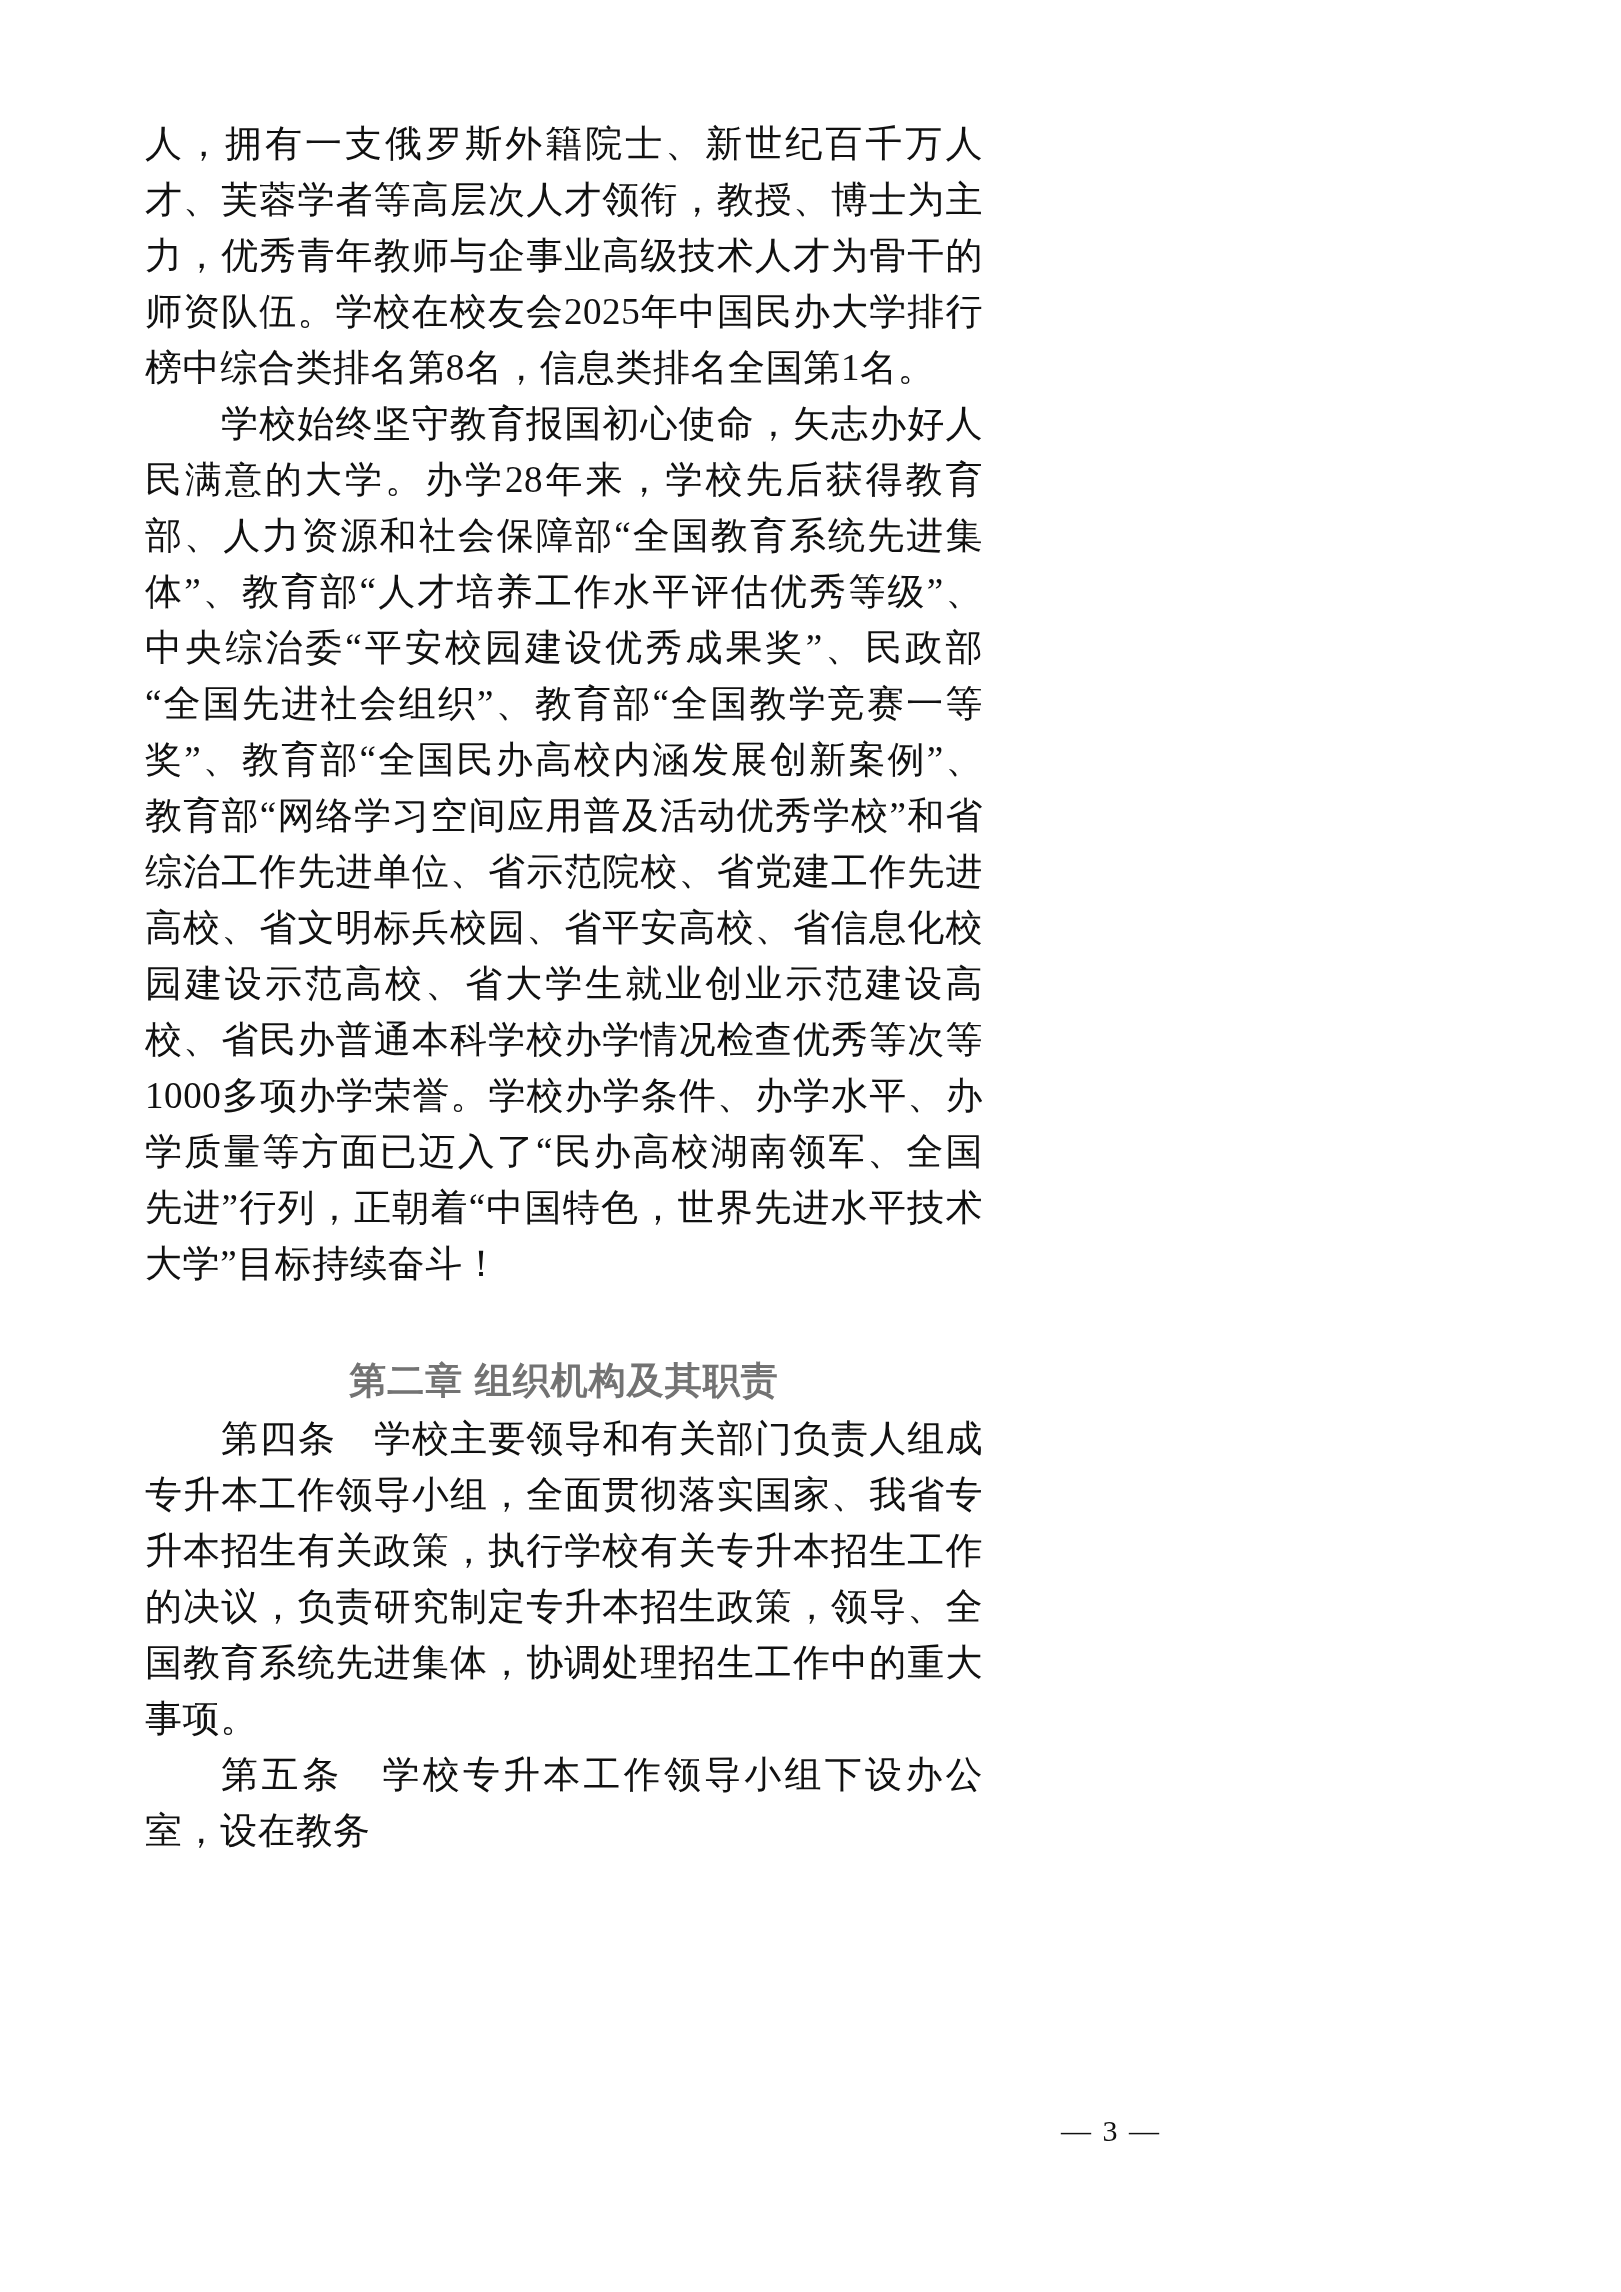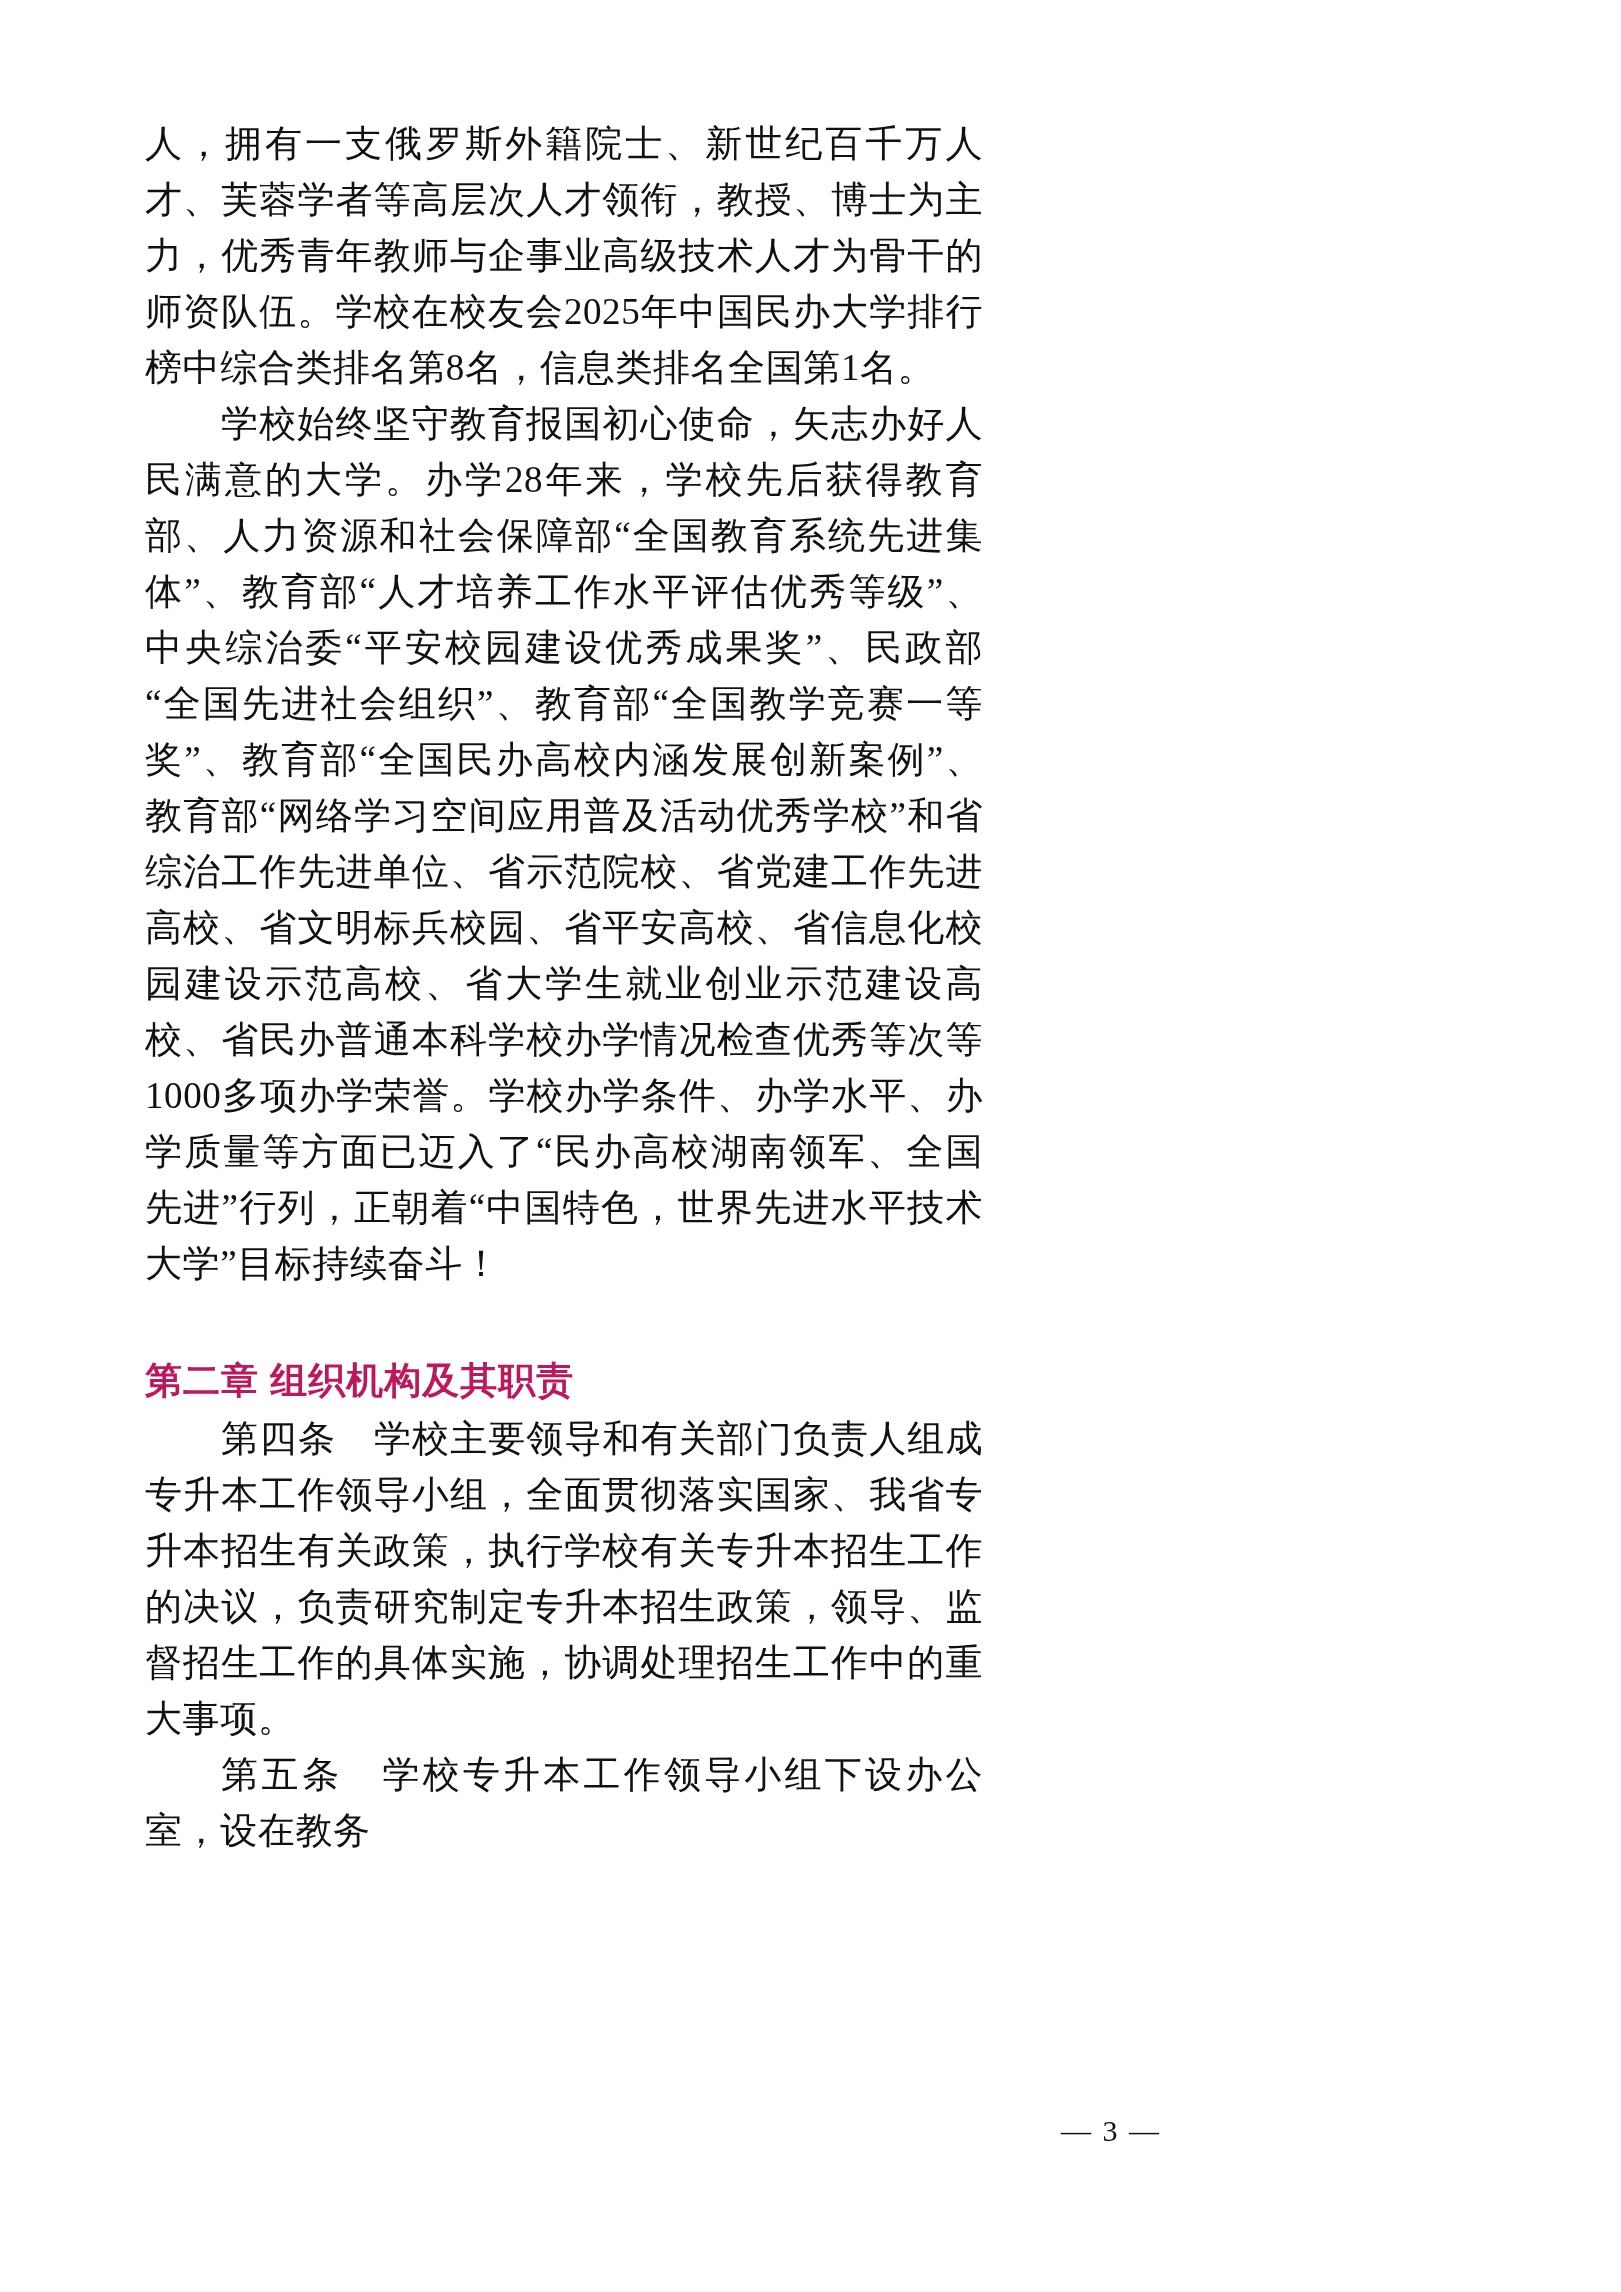--- a/index.html
+++ b/index.html
@@ -45,24 +45,24 @@
   }
   .indent2 {
     text-indent: 76px;
   }
   
   .chapter-heading {
     font-family: "Liberation Sans", "DejaVu Sans", sans-serif;
     font-weight: 700;
     font-size: 37px;
     line-height: 56px;
-    text-align: left;
+    text-align: center;
     letter-spacing: 1px;
     margin: 0;
-    color: #be185d;
+    color: #737373;
   }
   .gap-before-heading {
     height: 61px;
   }
   .gap-after-heading {
     height: 2px;
   }
   
   .art-label {
     font-weight: 400;
@@ -96,21 +96,21 @@
     <p class="para">人，拥有一支俄罗斯外籍院士、新世纪百千万人才、芙蓉学者等高层次人才领衔，教授、博士为主力，优秀青年教师与企事业高级技术人才为骨干的师资队伍。学校在校友会2025年中国民办大学排行榜中综合类排名第8名，信息类排名全国第1名。</p>
 
     <p class="para indent2">学校始终坚守教育报国初心使命，矢志办好人民满意的大学。办学28年来，学校先后获得教育部、人力资源和社会保障部“全国教育系统先进集体”、教育部“人才培养工作水平评估优秀等级”、中央综治委“平安校园建设优秀成果奖”、民政部“全国先进社会组织”、教育部“全国教学竞赛一等奖”、教育部“全国民办高校内涵发展创新案例”、教育部“网络学习空间应用普及活动优秀学校”和省综治工作先进单位、省示范院校、省党建工作先进高校、省文明标兵校园、省平安高校、省信息化校园建设示范高校、省大学生就业创业示范建设高校、省民办普通本科学校办学情况检查优秀等次等1000多项办学荣誉。学校办学条件、办学水平、办学质量等方面已迈入了“民办高校湖南领军、全国先进”行列，正朝着“中国特色，世界先进水平技术大学”目标持续奋斗！</p>
 
     <div class="gap-before-heading"></div>
 
     <h2 class="chapter-heading">第二章 组织机构及其职责</h2>
 
     <div class="gap-after-heading"></div>
 
-    <p class="para indent2"><span class="art-label">第四条</span><span class="art-space"></span><span>学校主要领导和有关部门负责人组成专升本工作领导小组，全面贯彻落实国家、我省专升本招生有关政策，执行学校有关专升本招生工作的决议，负责研究制定专升本招生政策，领导、监督招生工作的具体实施，协调处理招生工作中的重大事项。</span></p>
+    <p class="para indent2"><span class="art-label">第四条</span><span class="art-space"></span><span>学校主要领导和有关部门负责人组成专升本工作领导小组，全面贯彻落实国家、我省专升本招生有关政策，执行学校有关专升本招生工作的决议，负责研究制定专升本招生政策，领导、全国教育系统先进集体，协调处理招生工作中的重大事项。</span></p>
 
     <p class="para indent2"><span class="art-label">第五条</span><span class="art-space"></span><span>学校专升本工作领导小组下设办公室，设在教务</span></p>
 
   </div>
 
   <div class="footer">
     <span>— 3 —</span>
   </div>
 
 </div>

